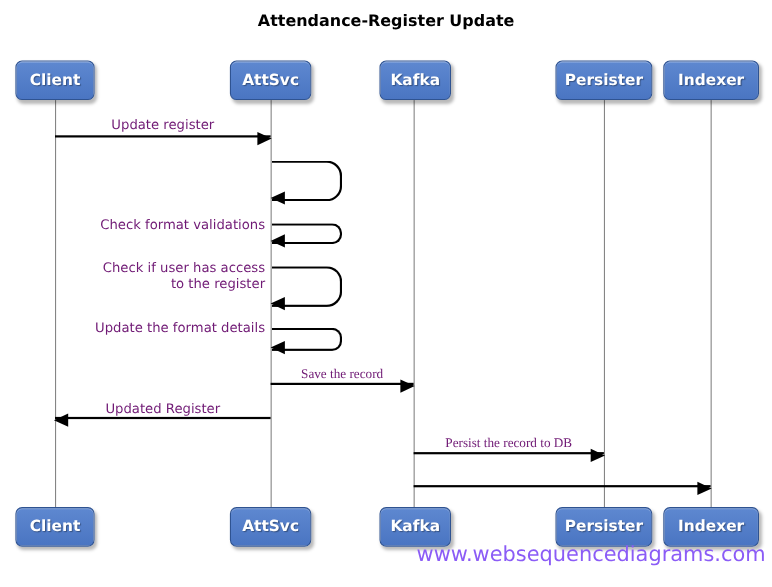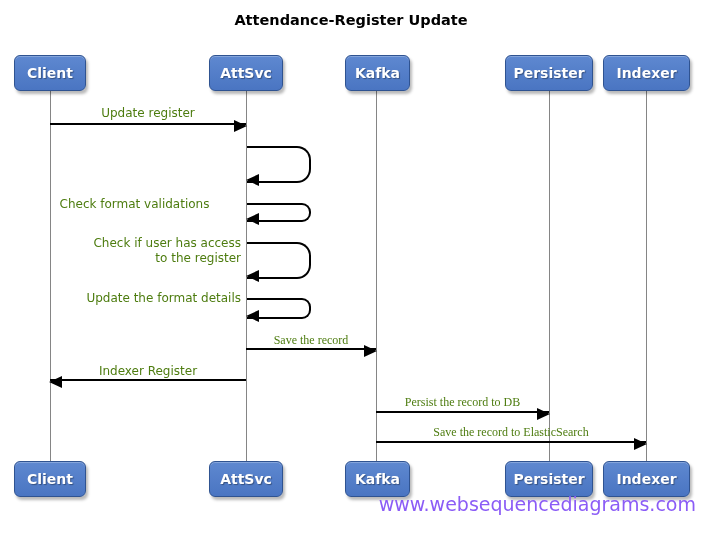--- a/index.html
+++ b/index.html
@@ -14,21 +14,21 @@
   .actor{
     position:absolute;height:34px;border:1px solid #2f5391;border-radius:6px;
     background:linear-gradient(#5e88d0,#4a75c2);
     color:#fff;font-weight:bold;font-size:14px;
     display:flex;align-items:center;justify-content:center;
     box-shadow:2px 3px 3px rgba(0,0,0,0.28), inset 0 1px 0 rgba(255,255,255,0.25);
     text-shadow:1px 1px 1px rgba(0,0,0,0.35);
   }
   .lifeline{position:absolute;top:91px;height:370px;width:1px;background:#858585;}
   .msg-label{
-    position:absolute;font-size:12px;line-height:15px;color:#4d7c0f;
+    position:absolute;font-size:12px;line-height:15px;color:#701a75;
     text-align:center;white-space:pre-line;
   }
   .msg-label.right{text-align:right;}
   .msg-label.nowrap{white-space:nowrap;font-family:Liberation Serif, serif;}
   .msg-line{position:absolute;height:0;border-top:2px solid #000;}
   .ah-r{position:absolute;right:-1px;top:-5px;width:0;height:0;
     border-top:6px solid transparent;border-bottom:6px solid transparent;
     border-left:13px solid #000;}
   .ah-l{position:absolute;left:-1px;top:-5px;width:0;height:0;
     border-top:6px solid transparent;border-bottom:6px solid transparent;
@@ -66,52 +66,51 @@
 
   <div class="msg-label" style="left:50px;top:106px;width:196px;">Update register</div>
   <div class="msg-line" style="left:50px;top:123px;width:196px;">
     <div class="ah-r"></div>
   </div>
 
   <div class="self-loop" style="left:247px;top:146px;height:33px;">
     <div class="self-arrow"></div>
   </div>
 
-  <div class="msg-label right" style="left:28px;top:197px;width:213px;text-align:center;">Check format validations</div>
+  <div class="msg-label right" style="left:28px;top:197px;width:213px;">Check format validations</div>
   <div class="self-loop small" style="left:247px;top:203px;height:15px;">
     <div class="self-arrow"></div>
   </div>
 
   <div class="msg-label right" style="left:28px;top:236px;width:213px;">Check if user has access
 to the register</div>
   <div class="self-loop" style="left:247px;top:242px;height:33px;">
     <div class="self-arrow"></div>
   </div>
 
   <div class="msg-label right" style="left:28px;top:291px;width:213px;">Update the format details</div>
   <div class="self-loop small" style="left:247px;top:298px;height:17px;">
     <div class="self-arrow"></div>
   </div>
 
   <div class="msg-label nowrap" style="left:246px;top:333px;width:130px;">Save the record</div>
   <div class="msg-line" style="left:246px;top:348px;width:130px;">
     <div class="ah-r"></div>
   </div>
 
-  <div class="msg-label" style="left:50px;top:364px;width:196px;">Indexer Register</div>
+  <div class="msg-label" style="left:50px;top:364px;width:196px;">Updated Register</div>
   <div class="msg-line" style="left:50px;top:379px;width:196px;">
     <div class="ah-l"></div>
   </div>
 
   <div class="msg-label nowrap" style="left:376px;top:395px;width:173px;">Persist the record to DB</div>
   <div class="msg-line" style="left:376px;top:411px;width:173px;">
     <div class="ah-r"></div>
   </div>
 
-  <div class="msg-label nowrap" style="left:376px;top:425px;width:270px;">Save the record to ElasticSearch</div>
   <div class="msg-line" style="left:376px;top:441px;width:270px;">
     <div class="ah-r"></div>
   </div>
 
   <div class="actor" style="left:14px;top:461px;width:70px;">Client</div>
   <div class="actor" style="left:209px;top:461px;width:72px;">AttSvc</div>
   <div class="actor" style="left:345px;top:461px;width:63px;">Kafka</div>
   <div class="actor" style="left:505px;top:461px;width:86px;">Persister</div>
   <div class="actor" style="left:603px;top:461px;width:85px;">Indexer</div>
 

